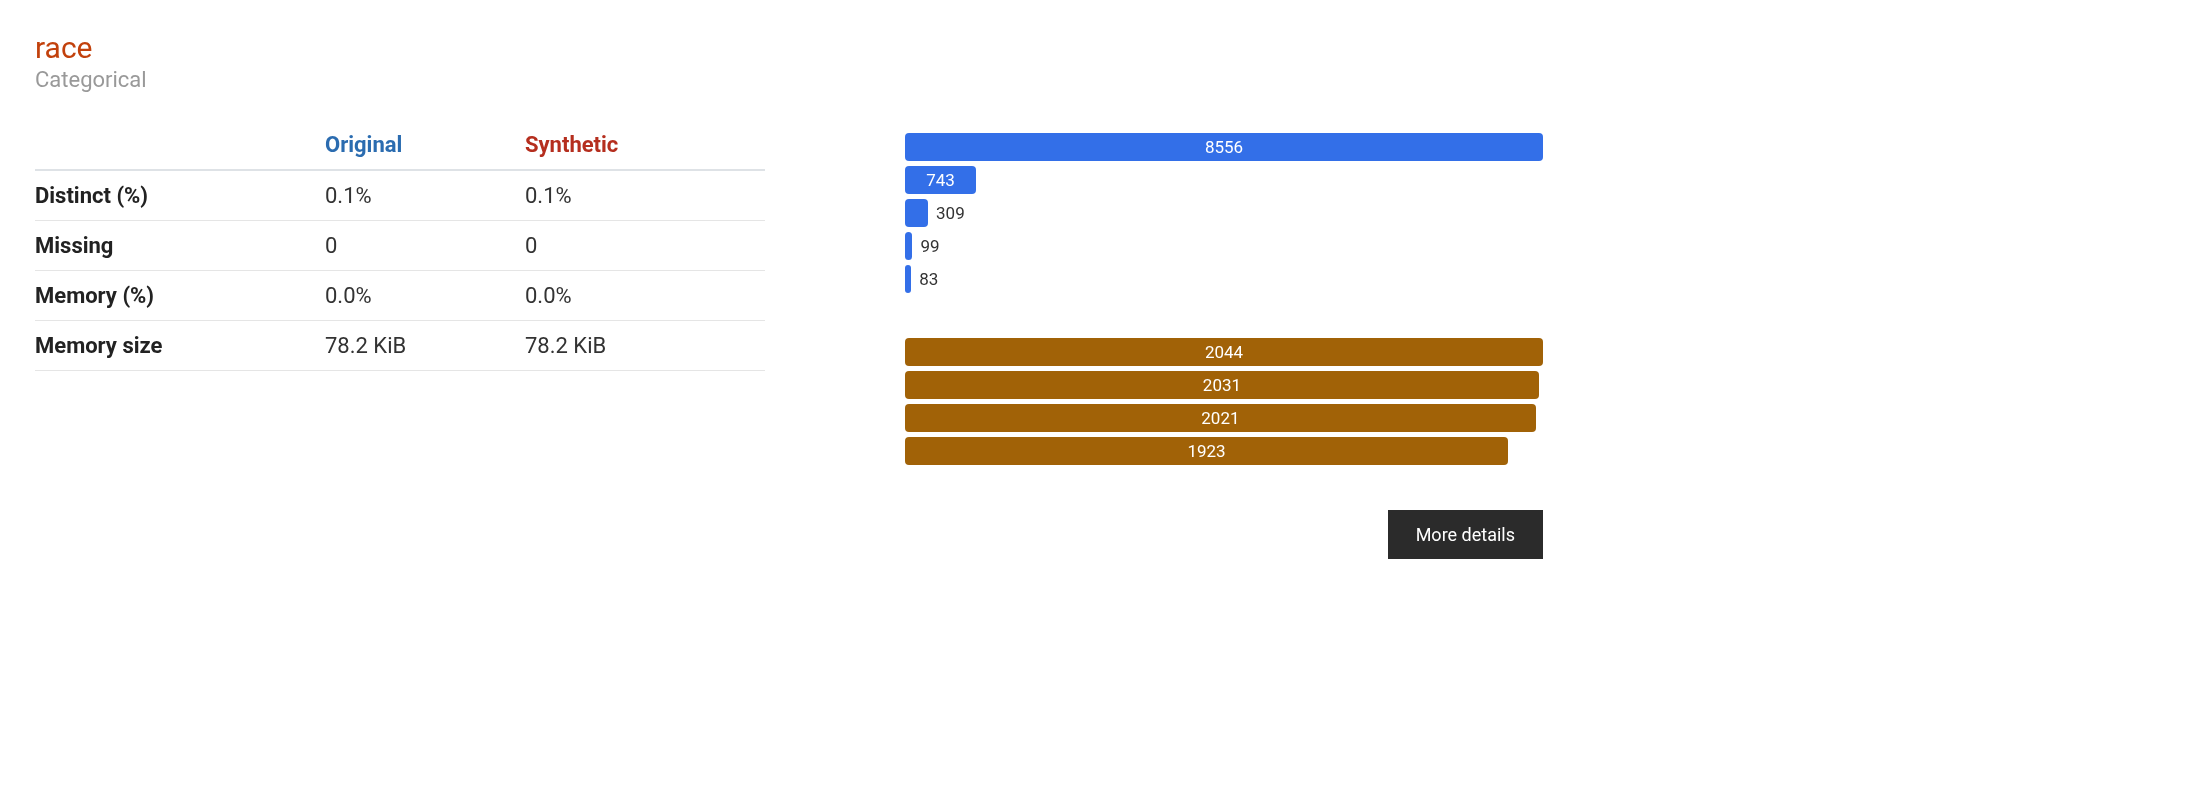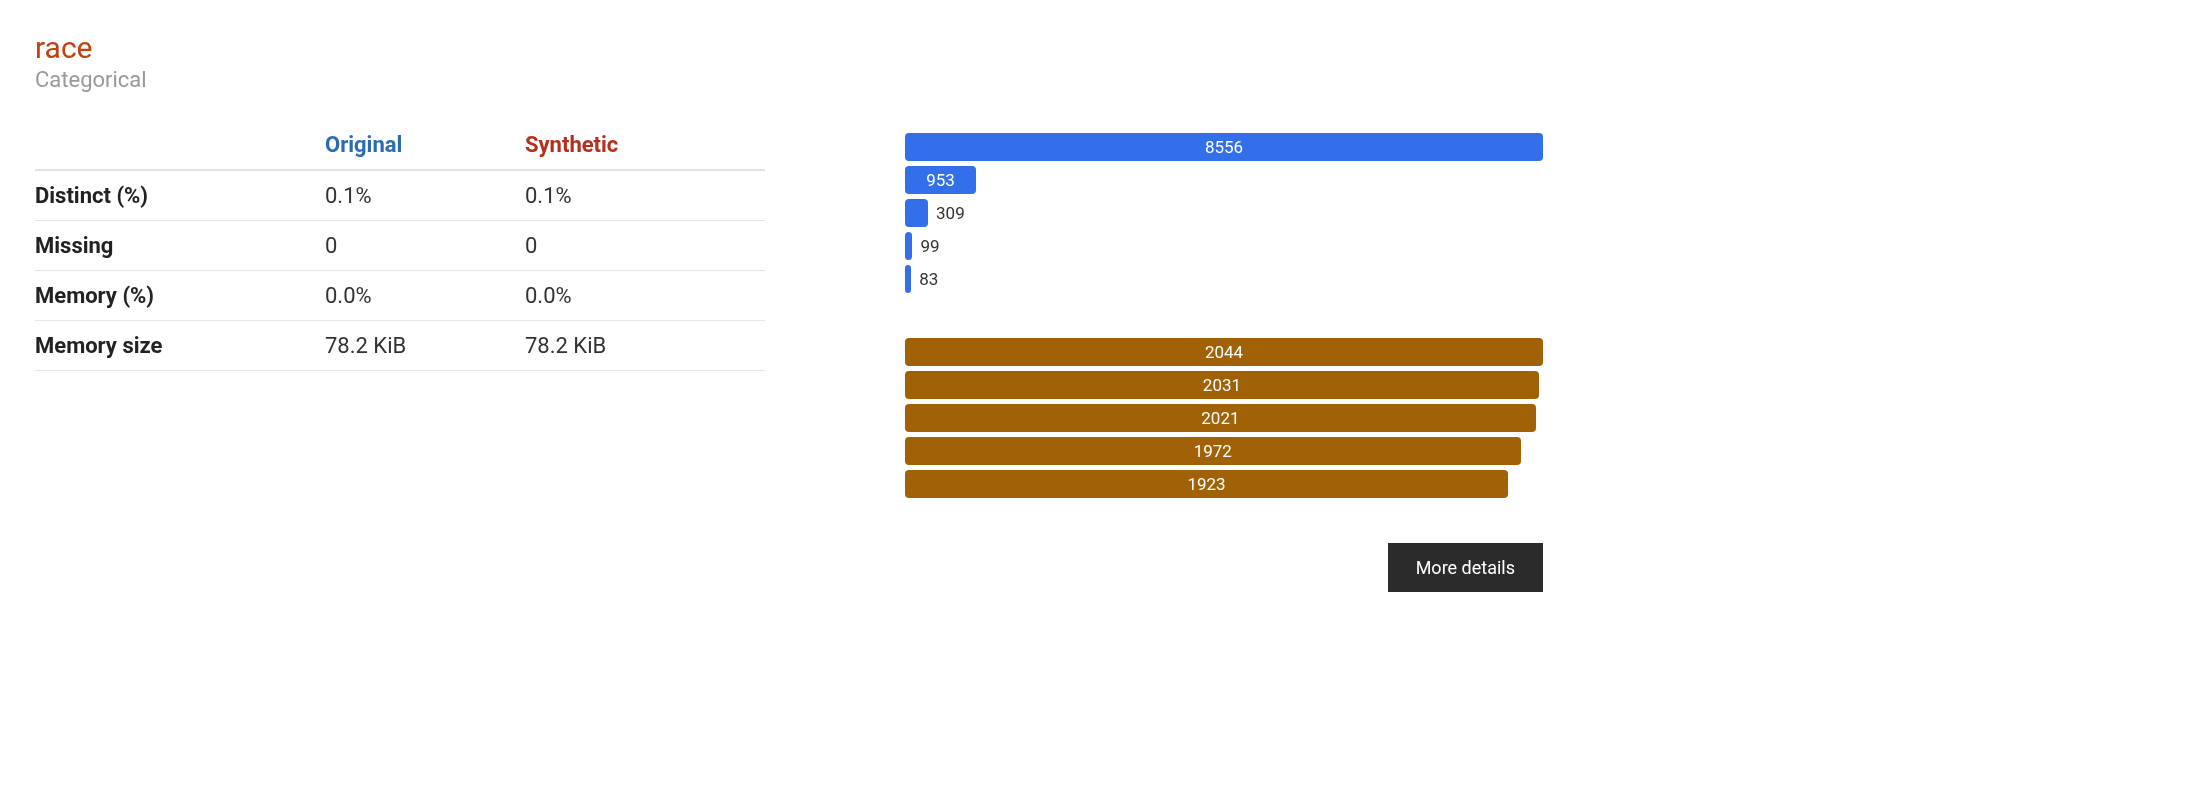--- a/index.html
+++ b/index.html
@@ -158,21 +158,21 @@
       </tbody>
     </table>
   </div>
 
   <div class="charts-container">
     <div class="bar-group" id="original-bars">
         <div class="bar-row">
           <div class="bar bar-original" style="width: 100%;">8556</div>
         </div>
         <div class="bar-row">
-          <div class="bar bar-original" style="width: 11.1384%;">953</div>
+          <div class="bar bar-original" style="width: 11.1384%;">743</div>
         </div>
         <div class="bar-row">
           <div class="bar bar-original" style="width: 3.6115%;"></div>
           <span class="bar-label-outside">309</span>
         </div>
         <div class="bar-row">
           <div class="bar bar-original" style="width: 1.15708%;"></div>
           <span class="bar-label-outside">99</span>
         </div>
         <div class="bar-row">
@@ -182,23 +182,20 @@
       </div>
     <div class="bar-group" id="synthetic-bars">
         <div class="bar-row">
           <div class="bar bar-synthetic" style="width: 100%;">2044</div>
         </div>
         <div class="bar-row">
           <div class="bar bar-synthetic" style="width: 99.364%;">2031</div>
         </div>
         <div class="bar-row">
           <div class="bar bar-synthetic" style="width: 98.8748%;">2021</div>
-        </div>
-        <div class="bar-row">
-          <div class="bar bar-synthetic" style="width: 96.4775%;">1972</div>
         </div>
         <div class="bar-row">
           <div class="bar bar-synthetic" style="width: 94.5205%;">1923</div>
         </div>
       </div>
     <div class="footer-row">
       <button class="more-details-btn">More details</button>
     </div>
   </div>
 </div>

